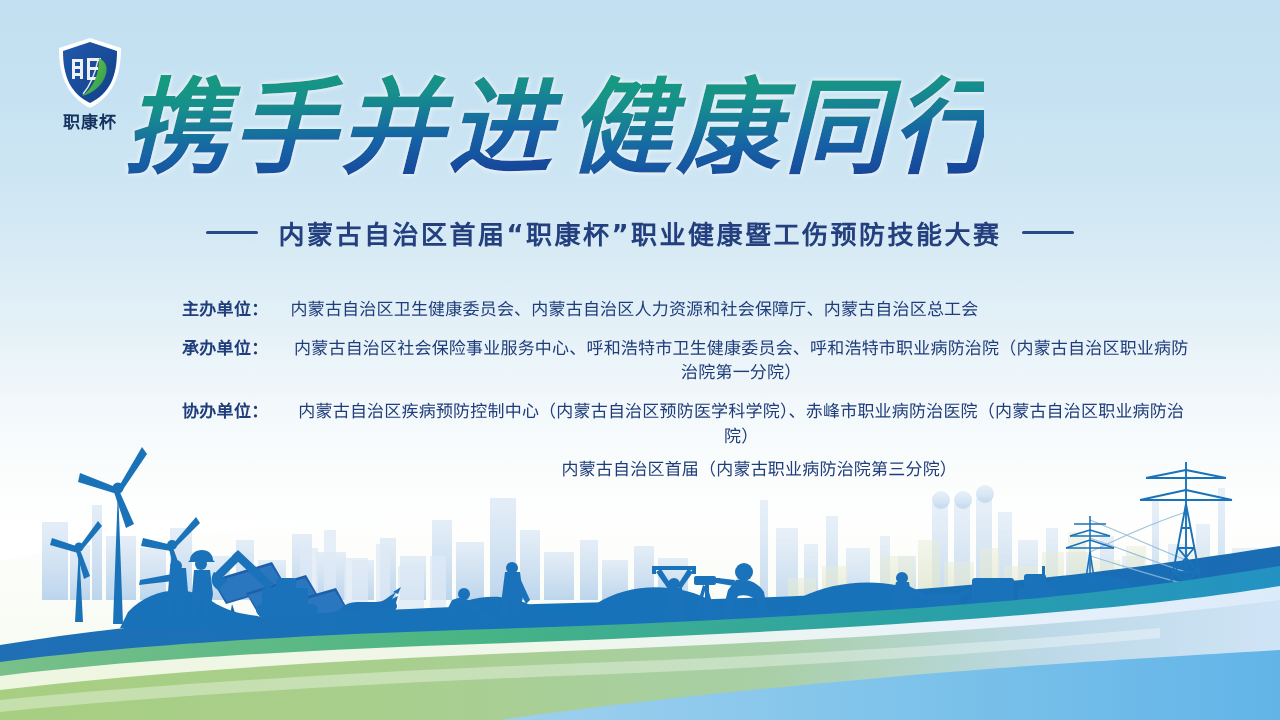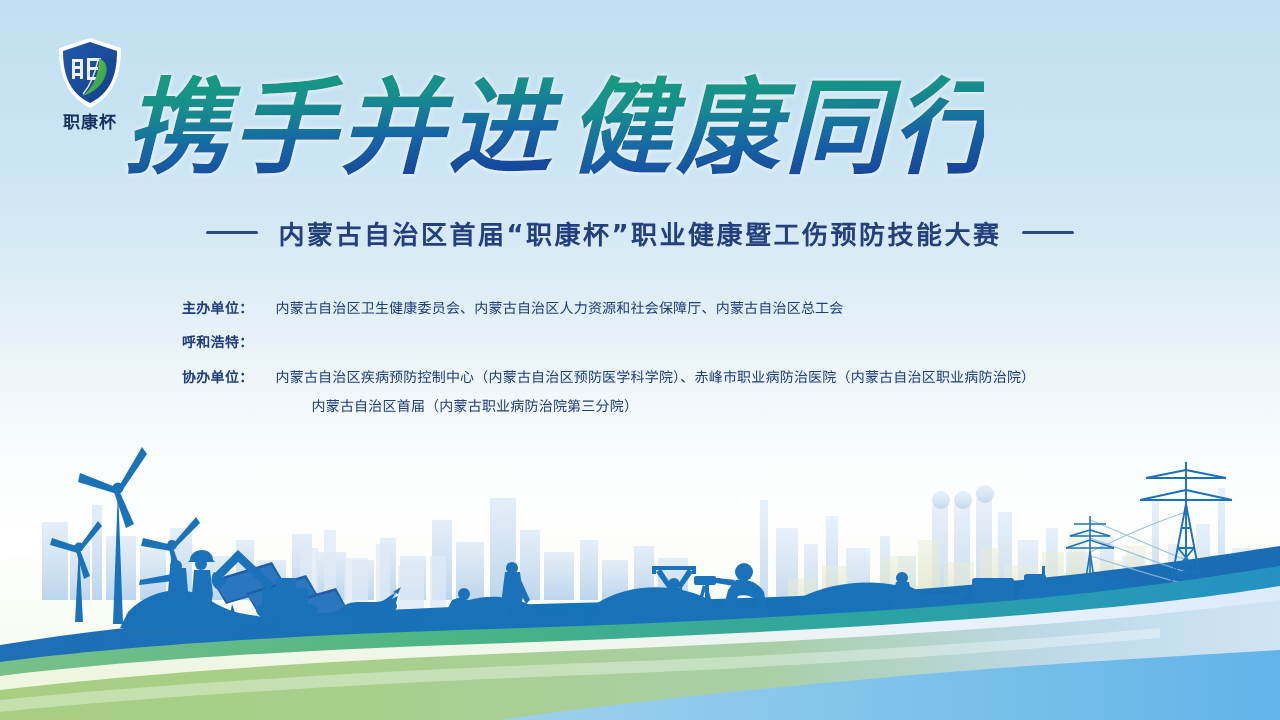--- a/index.html
+++ b/index.html
@@ -64,23 +64,24 @@
     font-size:26px; font-weight:bold; color:#233f7d;
     letter-spacing:2.5px;
     white-space:nowrap;
     font-family:"DejaVu Sans","Liberation Sans",sans-serif;
   }
 
   
   #orgs{
     position:absolute; left:182px; top:299px; width:1010px;
     color:#1f3d7a;
-    font-size:14px;
+    font-size:17px;
     line-height:1.45;
-    font-family:Liberation Serif, serif;
+    font-family:Liberation Mono, monospace;
+    text-align:center;
   }
   .org-row{ display:flex; align-items:flex-start; margin-bottom:14px; }
   .org-label{
     font-weight:bold; white-space:nowrap; flex:0 0 auto;
     margin-right:6px; letter-spacing:.3px;
   }
   .org-value{ letter-spacing:.2px;margin-left:16px; }
   .org-value .cont{ display:block; margin-top:9px; padding-left:36px; }
 
   
@@ -487,21 +488,22 @@
   </div>
 
   <div id="orgs">
 
     <div class="org-row">
       <span class="org-label">主办单位：</span>
       <span class="org-value">内蒙古自治区卫生健康委员会、内蒙古自治区人力资源和社会保障厅、内蒙古自治区总工会</span>
     </div>
 
     <div class="org-row">
-      <span class="org-label">呼和浩特：</span>
+      <span class="org-label">承办单位：</span>
+      <span class="org-value">内蒙古自治区社会保险事业服务中心、呼和浩特市卫生健康委员会、呼和浩特市职业病防治院（内蒙古自治区职业病防治院第一分院）</span>
     </div>
 
     <div class="org-row">
       <span class="org-label">协办单位：</span>
       <span class="org-value">
         <span>内蒙古自治区疾病预防控制中心（内蒙古自治区预防医学科学院）、赤峰市职业病防治医院（内蒙古自治区职业病防治院）</span>
         <span class="cont">内蒙古自治区首届（内蒙古职业病防治院第三分院）</span>
       </span>
     </div>
 

